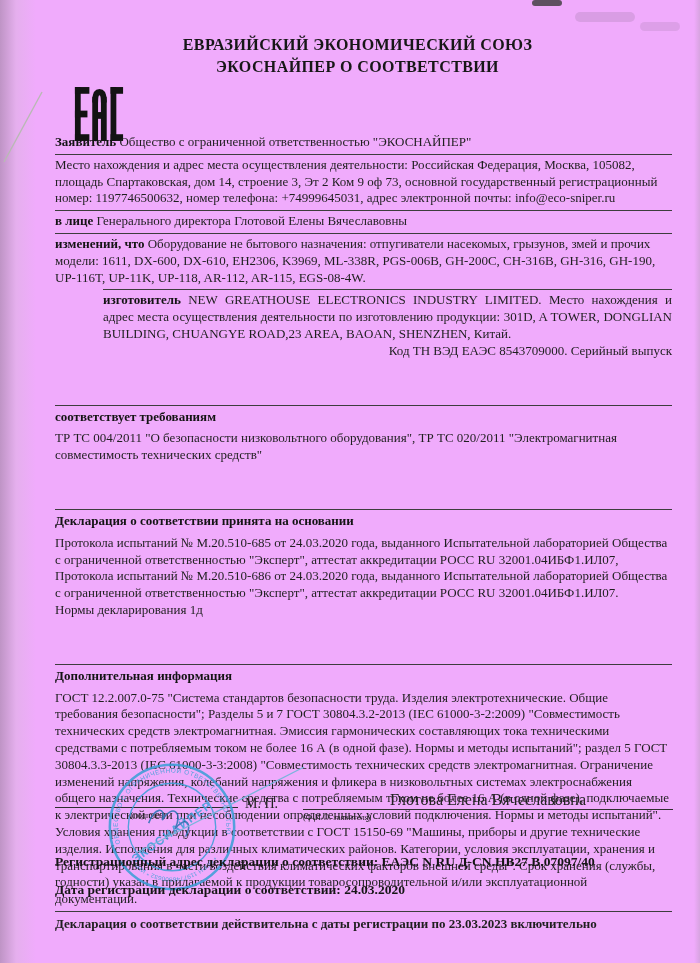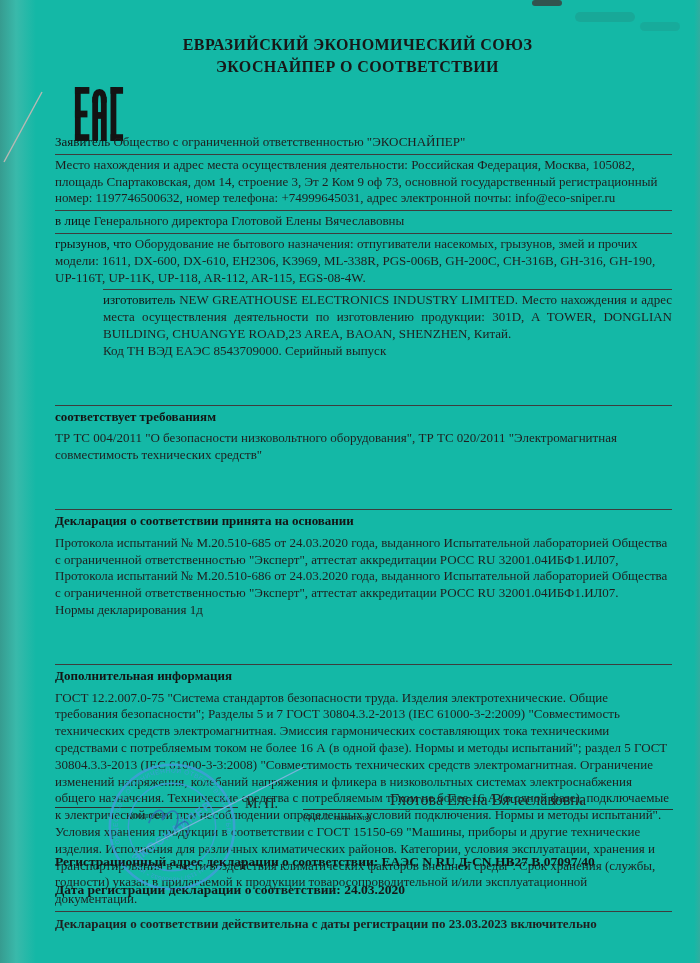--- a/index.html
+++ b/index.html
@@ -1,18 +1,18 @@
 <!DOCTYPE html>
 <html><head>
 <meta charset="utf-8">
 <style>
   html,body{margin:0;padding:0;background:#ffffff;}
   .page{
     position:relative;width:700px;height:963px;overflow:hidden;
-    background:#14b8a6;
+    background:#f0abfc;
     font-family:"Liberation Serif","DejaVu Serif",serif;
     color:#1f1f1f;
   }
   
   .edge-shadow-left{position:absolute;left:0;top:0;width:36px;height:963px;
     background:linear-gradient(90deg,rgba(110,110,108,.38),rgba(190,190,186,.22) 45%,rgba(255,255,255,0));}
   .edge-shadow-right{position:absolute;right:0;top:0;width:6px;height:963px;
     background:linear-gradient(270deg,rgba(140,140,138,.25),rgba(255,255,255,0));}
   .smudge{position:absolute;background:#3a3a38;border-radius:4px;}
   .smudge.s1{left:532px;top:0;width:30px;height:6px;opacity:.8;}
@@ -21,21 +21,21 @@
   .scratch{position:absolute;left:0;top:0;}
 
   .title-block{position:absolute;left:30px;top:34px;width:655px;text-align:center;}
   .title-line{font-weight:bold;font-size:16px;letter-spacing:.4px;color:#171717;line-height:22px;}
 
   .eac-logo{position:absolute;left:73px;top:84px;}
 
   .doc-table{position:absolute;left:55px;top:132px;width:617px;font-size:13px;line-height:16.8px;}
   .row{padding:2px 0 3px 0;}
   .rule{border-top:1.2px solid #3d3d3d;}
-  .lbl{font-weight:normal;color:#141414;}
+  .lbl{font-weight:bold;color:#141414;}
   .hdr{font-weight:bold;color:#141414;padding:3px 0;margin-top:42px;}
   .just{text-align:justify;margin-left:48px;}
   .validity{font-weight:bold;padding:4px 0;}
 
   .sig-area{position:absolute;left:0;top:0;width:700px;height:963px;pointer-events:none;}
   .sig-line-left{position:absolute;left:55px;top:807px;width:183px;border-top:1.2px solid #2e2e2e;}
   .sig-caption{position:absolute;left:98px;top:810px;width:100px;text-align:center;font-size:8.5px;color:#222;}
   .mp{position:absolute;left:245px;top:796px;font-size:14px;color:#222;}
   .fio-name{position:absolute;left:303px;top:791px;width:370px;text-align:center;font-size:16px;color:#232323;}
   .sig-line-right{position:absolute;left:303px;top:809px;width:370px;border-top:1.2px solid #2e2e2e;}
@@ -89,27 +89,27 @@
       <span>Общество с ограниченной ответственностью "ЭКОСНАЙПЕР"</span>
     </div>
     <div class="row rule">
       <span>Место нахождения и адрес места осуществления деятельности: Российская Федерация, Москва, 105082, площадь Спартаковская, дом 14, строение 3, Эт 2 Ком 9 оф 73, основной государственный регистрационный номер: 1197746500632, номер телефона: +74999645031, адрес электронной почты: info@eco-sniper.ru</span>
     </div>
     <div class="row rule">
       <span class="lbl">в лице</span>
       <span>Генерального директора Глотовой Елены Вячеславовны</span>
     </div>
     <div class="row rule">
-      <span class="lbl">грызунов, что</span>
+      <span class="lbl">изменений, что</span>
       <span>Оборудование не бытового назначения: отпугиватели насекомых, грызунов, змей и прочих модели: 1611, DX-600, DX-610, EH2306, K3969, ML-338R, PGS-006B, GH-200C, CH-316B, GH-316, GH-190, UP-116T, UP-11K, UP-118, AR-112, AR-115, EGS-08-4W.</span>
     </div>
     <div class="row rule just">
       <span class="lbl">изготовитель</span>
       <span>NEW GREATHOUSE ELECTRONICS INDUSTRY LIMITED. Место нахождения и адрес места осуществления деятельности по изготовлению продукции: 301D, A TOWER, DONGLIAN BUILDING, CHUANGYE ROAD,23 AREA, BAOAN, SHENZHEN, Китай.</span>
-      <div style="text-align:left;">Код ТН ВЭД ЕАЭС 8543709000. Серийный выпуск</div>
+      <div style="text-align:right;">Код ТН ВЭД ЕАЭС 8543709000. Серийный выпуск</div>
     </div>
     <div class="hdr rule">соответствует требованиям</div>
     <div class="row">
       <span>ТР ТС 004/2011 "О безопасности низковольтного оборудования", ТР ТС 020/2011 "Электромагнитная совместимость технических средств"</span>
     </div>
     <div class="hdr rule">Декларация о соответствии принята на основании</div>
     <div class="row">
       <span>Протокола испытаний № М.20.510-685 от 24.03.2020 года, выданного Испытательной лабораторией Общества с ограниченной ответственностью "Эксперт", аттестат аккредитации РОСС RU 32001.04ИБФ1.ИЛ07, Протокола испытаний № М.20.510-686 от 24.03.2020 года, выданного Испытательной лабораторией Общества с ограниченной ответственностью "Эксперт", аттестат аккредитации РОСС RU 32001.04ИБФ1.ИЛ07.</span>
       <div>Нормы декларирования 1д</div>
     </div>

